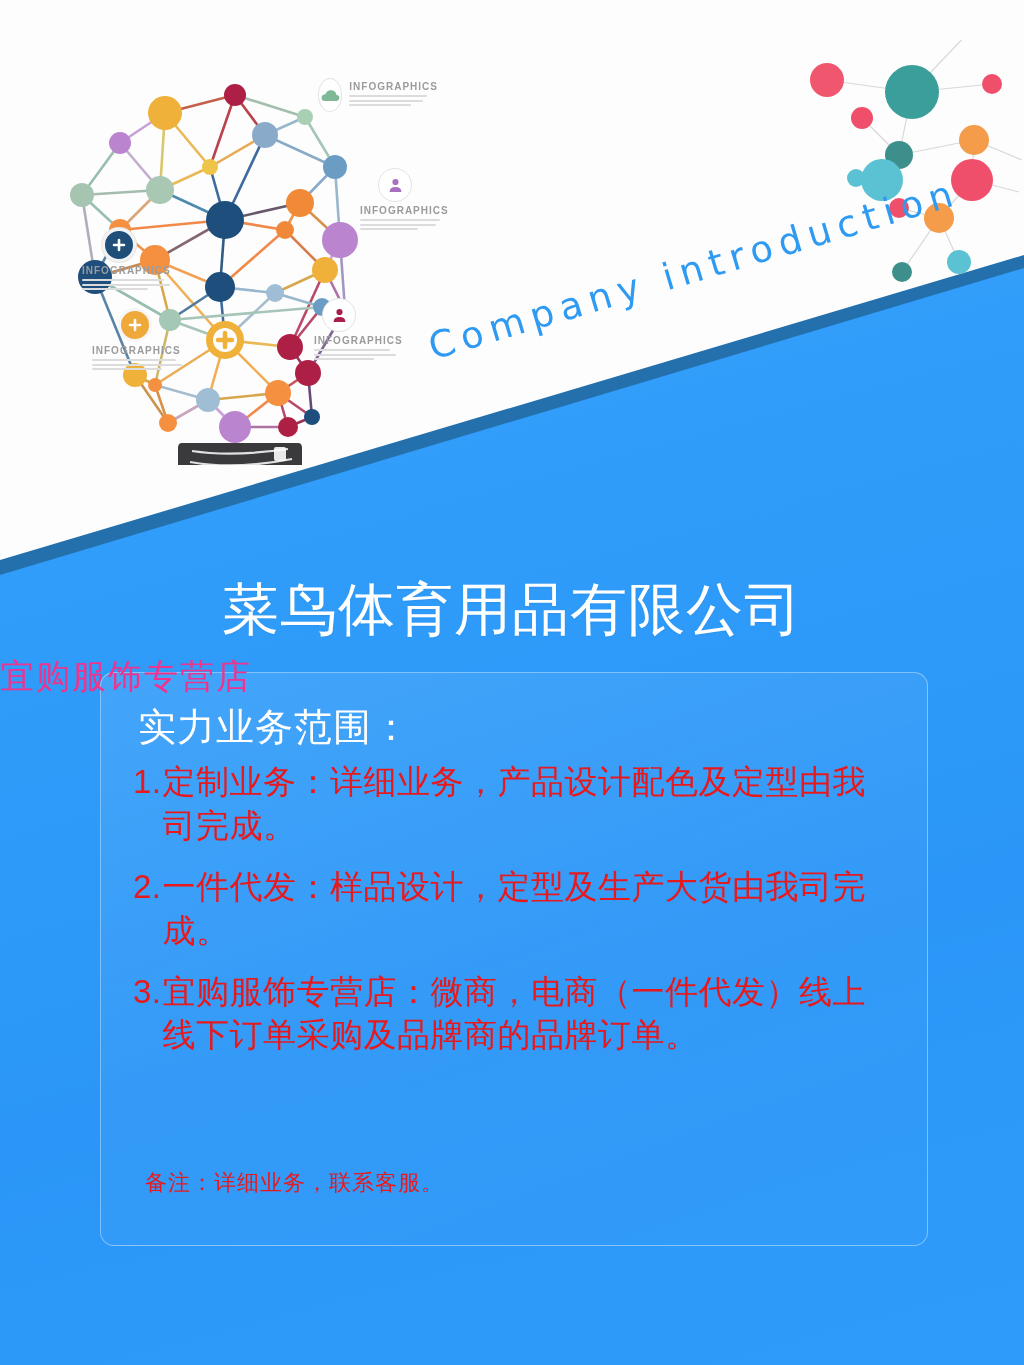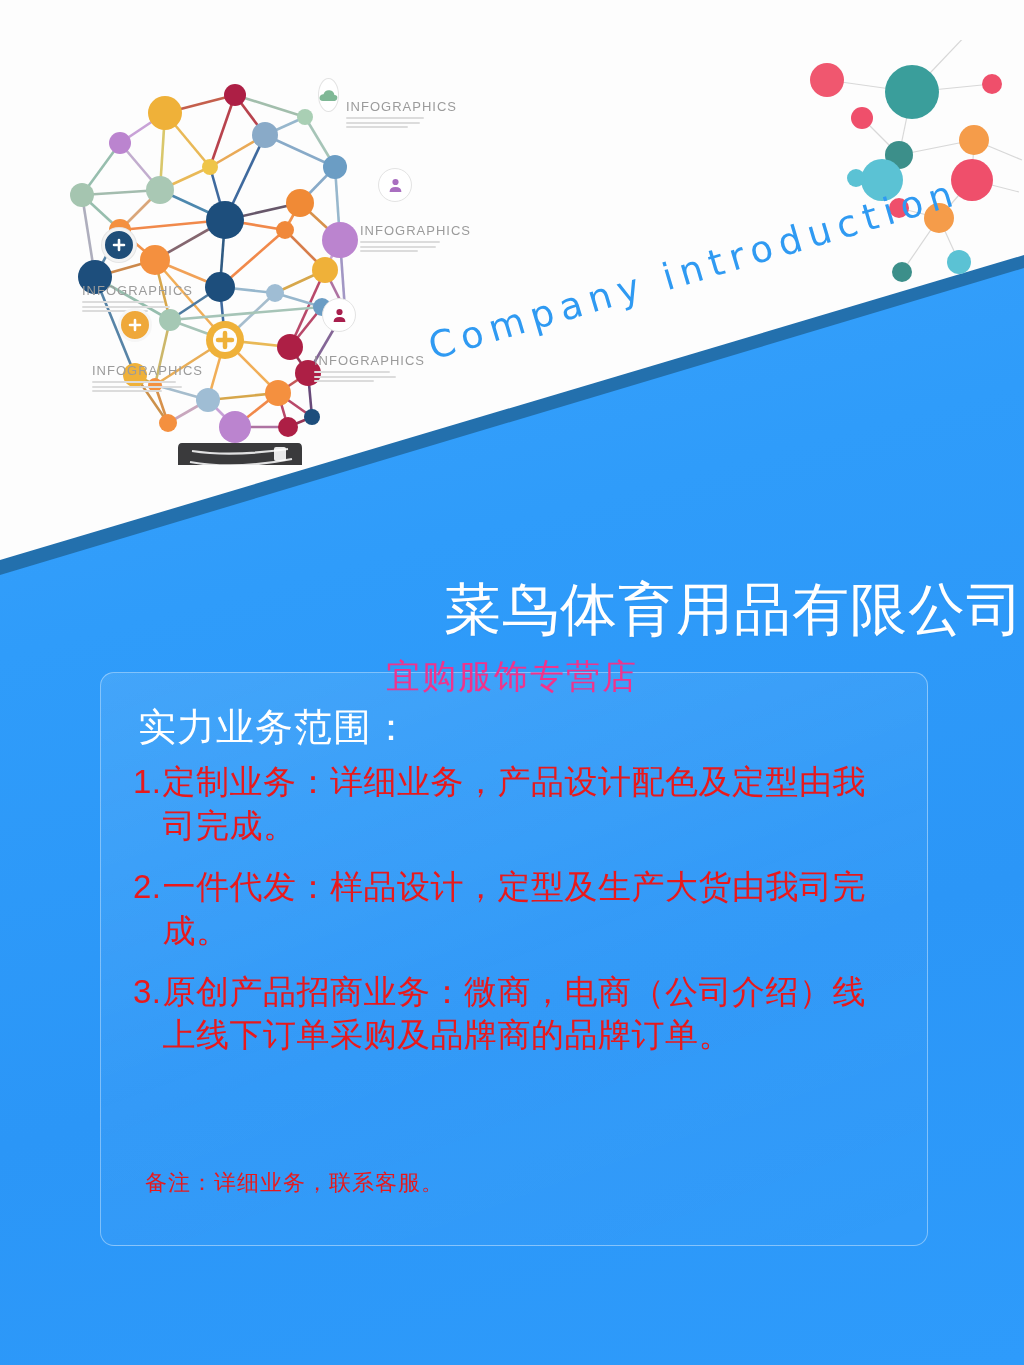--- a/index.html
+++ b/index.html
@@ -82,22 +82,22 @@
   .bulb-wrap svg { display: block; }
 
   .info-label { position: absolute; z-index: 5; }
   .info-label .ic {
     width: 34px; height: 34px; border-radius: 50%;
     border: 1.5px solid #e3e3e3;
     display: flex; align-items: center; justify-content: center;
     background: #fff;
   }
   .info-label .ttl {
-    font-size: 13px; letter-spacing: 1px; color: #9b9b9b;
-    font-weight: 400; margin-top: 21px;
+    font-size: 10px; letter-spacing: 1px; color: #9b9b9b;
+    font-weight: 700; margin-top: 3px;
   }
   .info-label .lorem { margin-top: 3px; }
   .info-label .lorem i {
     display: block; height: 2px; background: #dcdcdc;
     margin-bottom: 2.5px; border-radius: 1px;
   }
 
   
   #lbl-cloud  { left: 318px; top: 78px;  width: 120px; }
   #lbl-cloud .row { display:flex; align-items:flex-start; gap:7px; }
@@ -112,34 +112,33 @@
     right: 0; top: 40px;
     width: 230px; height: 300px;
     z-index: 5;
   }
 
   
   .company-name {
     position: absolute;
     left: 0; right: 0;
     top: 578px;
-    text-align: right;
+    text-align: center;
     font-size: 57px;
     font-weight: 400;
     color: #ffffff;
     letter-spacing: 1px;
     line-height: 1.12;
     z-index: 6;
     text-shadow: 0 1px 2px rgba(0,0,0,.05);
   }
   .shop-name {
     position: absolute;
     left: 0; right: 0;
     top: 654px;
-    text-align: center;
     font-size: 34px;
     font-family: "Liberation Serif", "DejaVu Serif", serif;
     color: #f0338c;
     letter-spacing: 2px;
     z-index: 7;
   }
 
   .content-box {
     position: absolute;
     left: 100px;
@@ -461,19 +460,19 @@
     <div class="biz-item">
       <span class="biz-num">1.</span>
       <span class="biz-text">定制业务：详细业务，产品设计配色及定型由我司完成。</span>
     </div>
     <div class="biz-item">
       <span class="biz-num">2.</span>
       <span class="biz-text">一件代发：样品设计，定型及生产大货由我司完成。</span>
     </div>
     <div class="biz-item">
       <span class="biz-num">3.</span>
-      <span class="biz-text">原创产品招商业务：微商，电商（公司介绍）线上线下订单采购及品牌商的品牌订单。</span>
+      <span class="biz-text">宜购服饰专营店：微商，电商（一件代发）线上线下订单采购及品牌商的品牌订单。</span>
     </div>
   </div>
 
   <div class="note">备注：详细业务，联系客服。</div>
 
 </div>
 
 </body></html>

